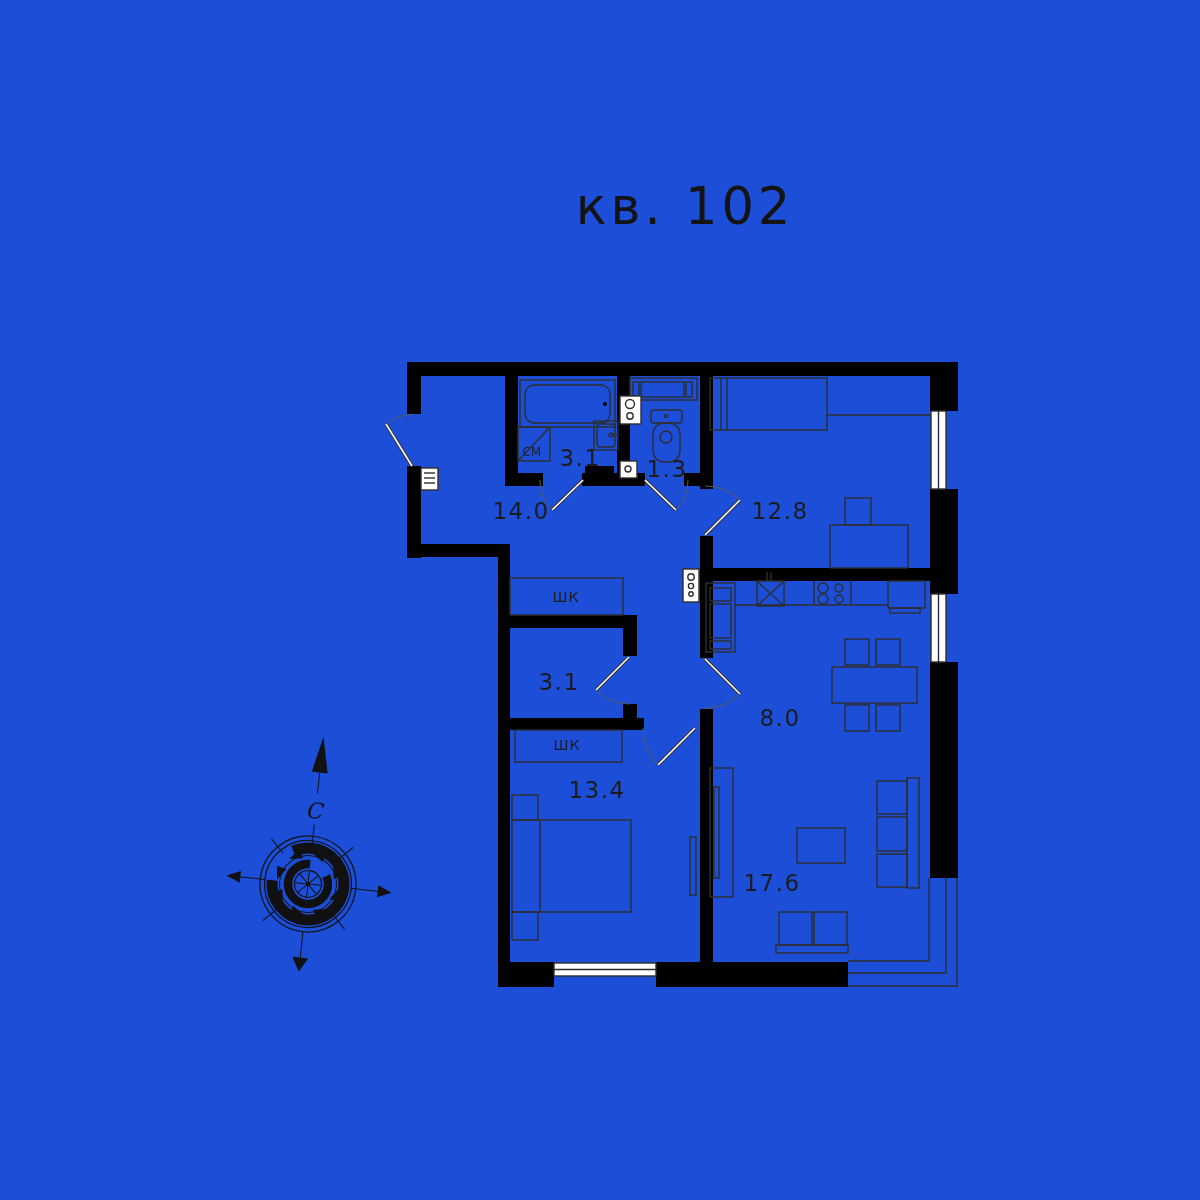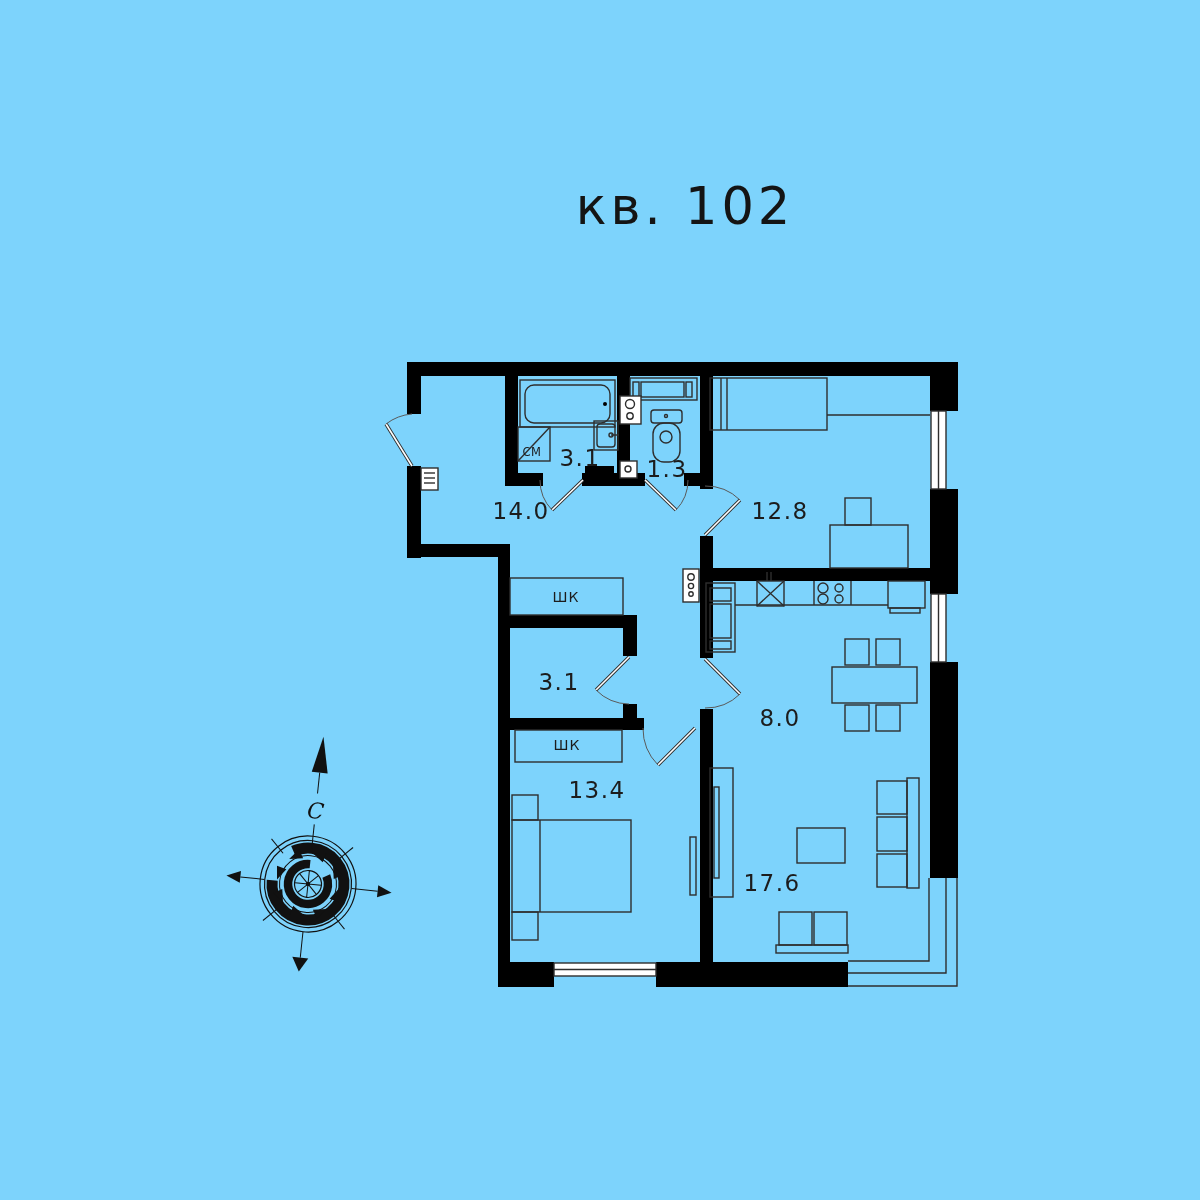--- a/index.html
+++ b/index.html
@@ -1,16 +1,16 @@
 <!DOCTYPE html>
 <html style="--wall: #000000; --line: #2e2e2e; --text: #1c1c1c; --background: #ffffff;"><head>
 <meta charset="utf-8">
 <style>
   html,body{margin:0;padding:0;background:#fff;}
-  .stage{position:relative;width:1200px;height:1200px;background:#7dd3fc;overflow:hidden;
+  .stage{position:relative;width:1200px;height:1200px;background:#1d4ed8;overflow:hidden;
          font-family:"DejaVu Sans","Liberation Sans",sans-serif;}
   svg{display:block}
   .w{fill:var(--wall,#000);}
   .f{fill:none;stroke:var(--line,#2e2e2e);stroke-width:1.4;}
   .ff{fill:#fff;stroke:var(--line,#2e2e2e);stroke-width:1.4;}
   .dk{fill:var(--wall,#000);}
   .win{fill:#fff;stroke:var(--line,#2e2e2e);stroke-width:1.4;}
   .arc{fill:none;stroke:#5a5a5a;stroke-width:1;}
   .leaf-o{stroke:#2e2e2e;stroke-width:3.4;fill:none;stroke-linecap:butt;}
   .leaf-i{stroke:#fff;stroke-width:1.6;fill:none;stroke-linecap:butt;}

